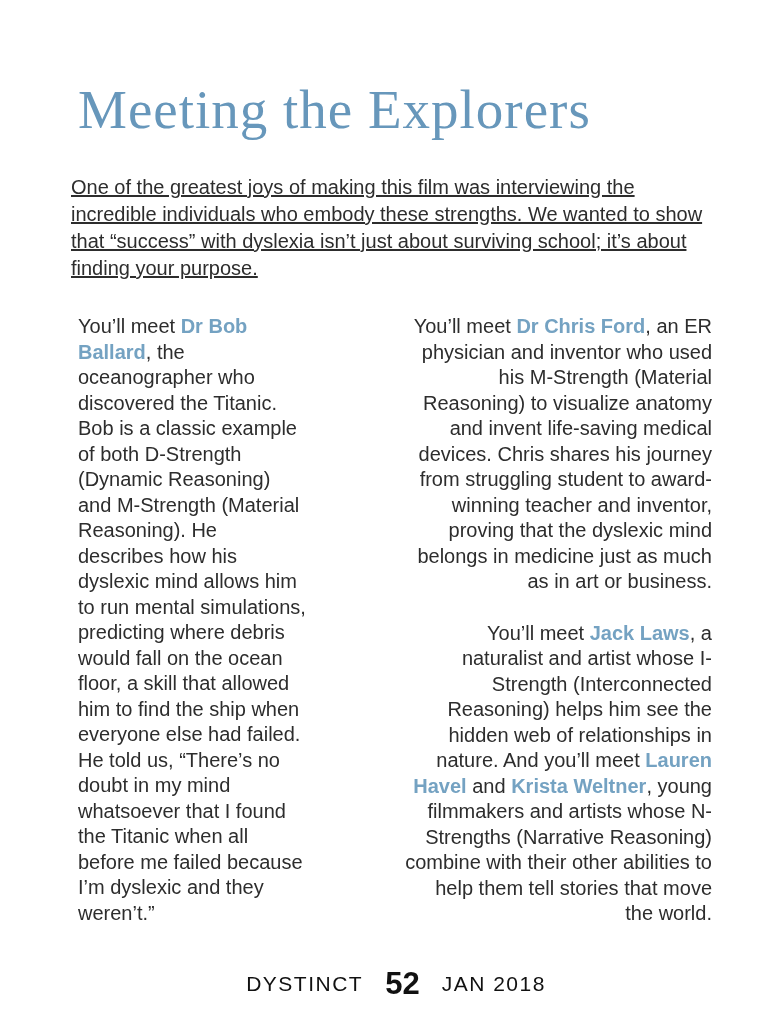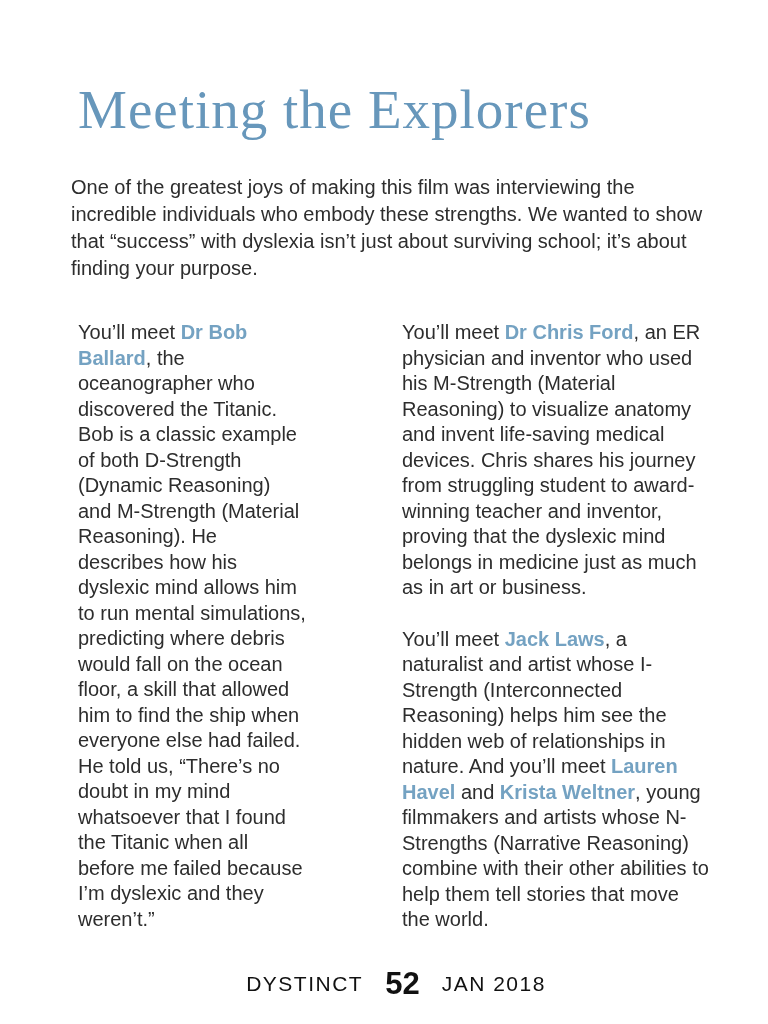--- a/index.html
+++ b/index.html
@@ -35,38 +35,39 @@
   }
   .intro {
     position: absolute;
     left: 71px;
     top: 174px;
     width: 632px;
     margin: 0;
     font-size: 20px;
     line-height: 27px;
     color: var(--body-text);
+    text-decoration: underline;
   }
   .columns {
     position: absolute;
     left: 78px;
     top: 313px;
     width: 634px;
     display: flex;
     align-items: flex-start;
   }
   .col p {
-    margin: 7px 0 26px 0;
+    margin: 1px 0 26px 0;
     font-size: 20px;
     line-height: 25.5px;
     color: var(--body-text);
   }
   .col p:last-child { margin-bottom: 0; }
   .col-left  { width: 228px; margin-right: 96px; flex: none; }
-  .col-right { width: 310px; flex: none; }
+  .col-right { width: 310px; flex: none; text-align: right; }
   .highlight {
     color: var(--accent);
     font-weight: bold;
   }
   .footer {
     position: absolute;
     left: 12px;
     bottom: 22px;
     width: 100%;
     display: flex;

